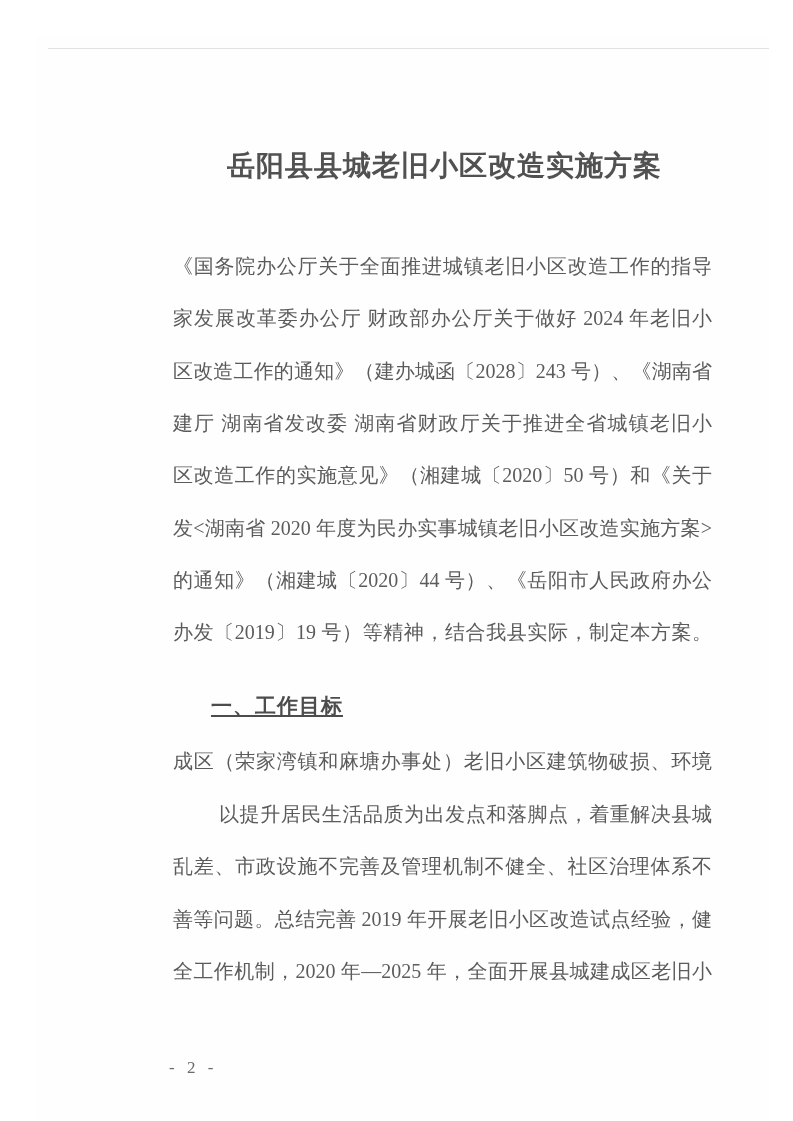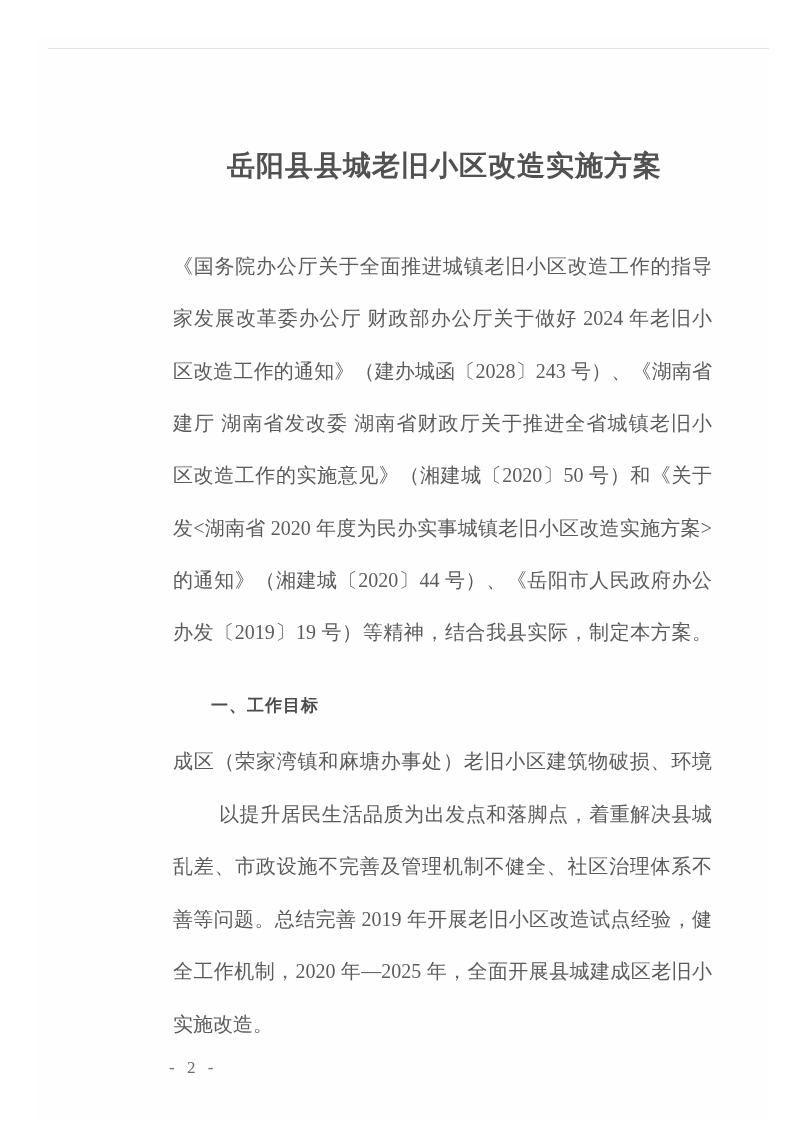--- a/index.html
+++ b/index.html
@@ -64,24 +64,25 @@
   .line.last   { text-align-last: left; }
 
   .section-heading {
     position: absolute;
     top: 641px;
     left: 113px;
     width: 563px;
     text-indent: 50px;
     font-family: "Liberation Sans", sans-serif;
     font-weight: bold;
-    font-size: 17px;
+    font-size: 21px;
     line-height: 34px;
     letter-spacing: 1px;
     color: #4c4c4c;
+    text-decoration: underline;
   }
 
   .page-number {
     position: absolute;
     top: 1010px;
     left: 121px;
     font-family: "Liberation Serif", serif;
     font-size: 17px;
     letter-spacing: 4px;
     color: #6b6b6b;
@@ -121,21 +122,20 @@
   </div>
 
   <div class="section-heading">一、工作目标</div>
 
   <div class="para para2">
     <div class="line">成区（荣家湾镇和麻塘办事处）老旧小区建筑物破损、环境脏</div>
     <div class="line indent">以提升居民生活品质为出发点和落脚点，着重解决县城建</div>
     <div class="line">乱差、市政设施不完善及管理机制不健全、社区治理体系不完</div>
     <div class="line">善等问题。总结完善 2019 年开展老旧小区改造试点经验，健</div>
     <div class="line">全工作机制，2020 年—2025 年，全面开展县城建成区老旧小</div>
-    <div class="line last">实施改造。</div>
   </div>
 
   <div class="page-number">- 2 -</div>
 
   <div class="speck speck-1"></div>
   <div class="speck speck-2"></div>
   <div class="speck speck-3"></div>
   <div class="speck speck-4"></div>
 
 </div>

